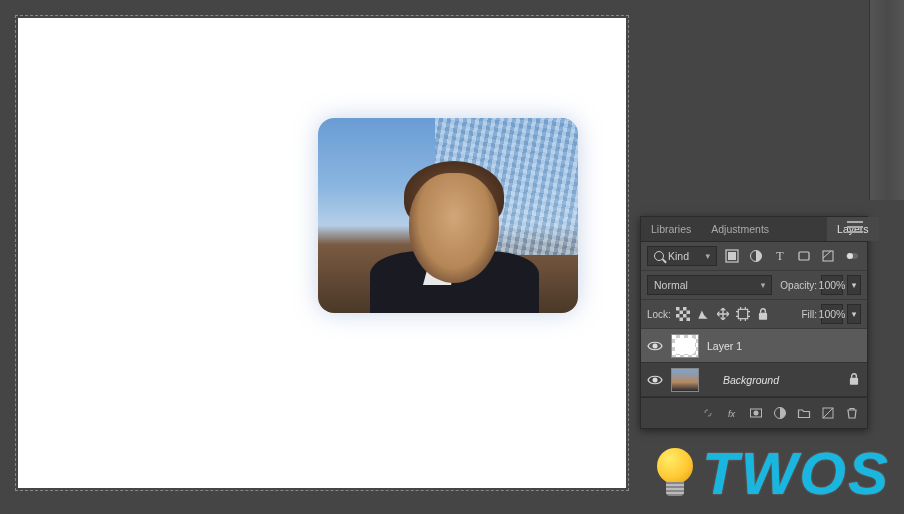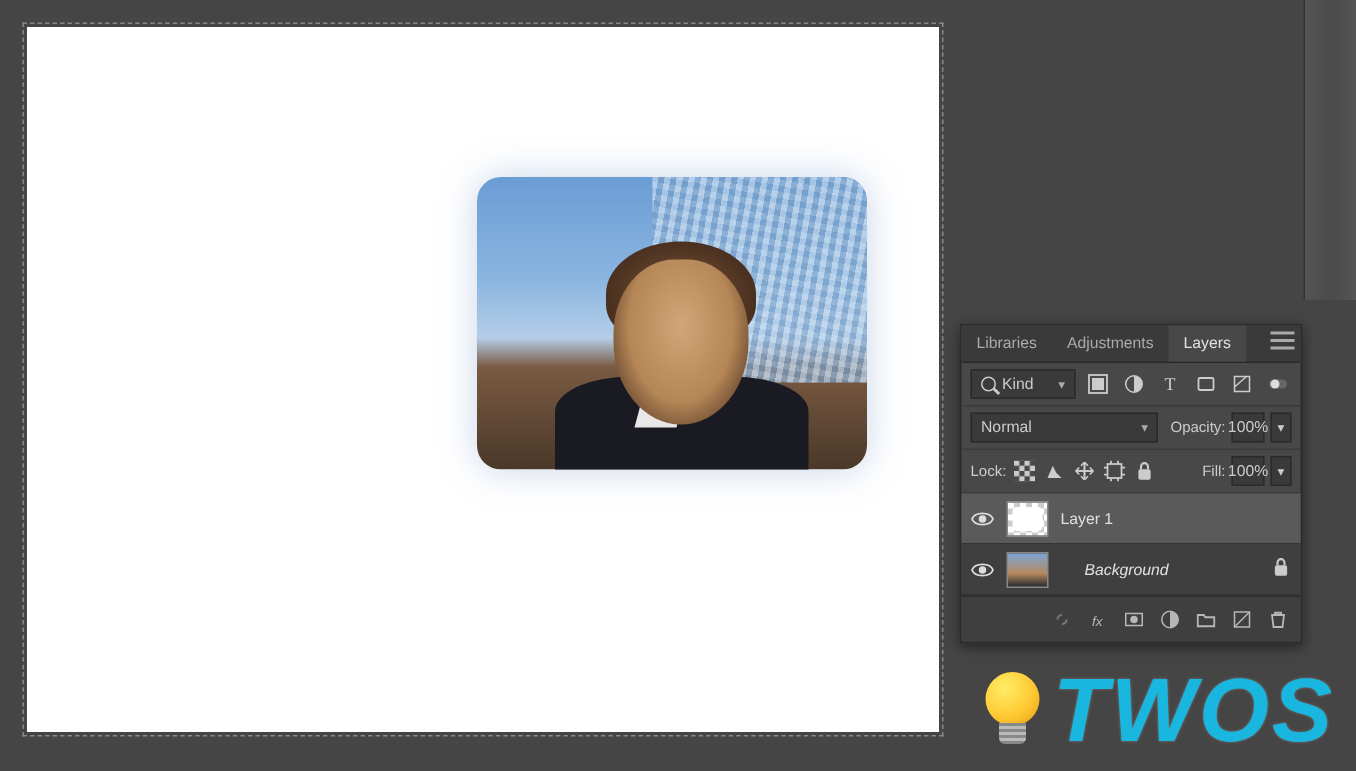--- a/index.html
+++ b/index.html
@@ -109,20 +109,21 @@
 }
 .tab {
   padding: 6px 10px;
   color: #aaa;
   cursor: pointer;
   font-size: 10.5px;
 }
 .tab.active {
   background: #484848;
   color: #e0e0e0;
+  margin-left: 48px;
 }
 .panel-menu {
   position: absolute; right: 4px; top: 4px;
   width: 16px; height: 12px;
   display: flex; flex-direction: column; justify-content: space-between;
   cursor: pointer;
 }
 .panel-menu span { display: block; height: 2px; background: #aaa; }
 
 .row {

